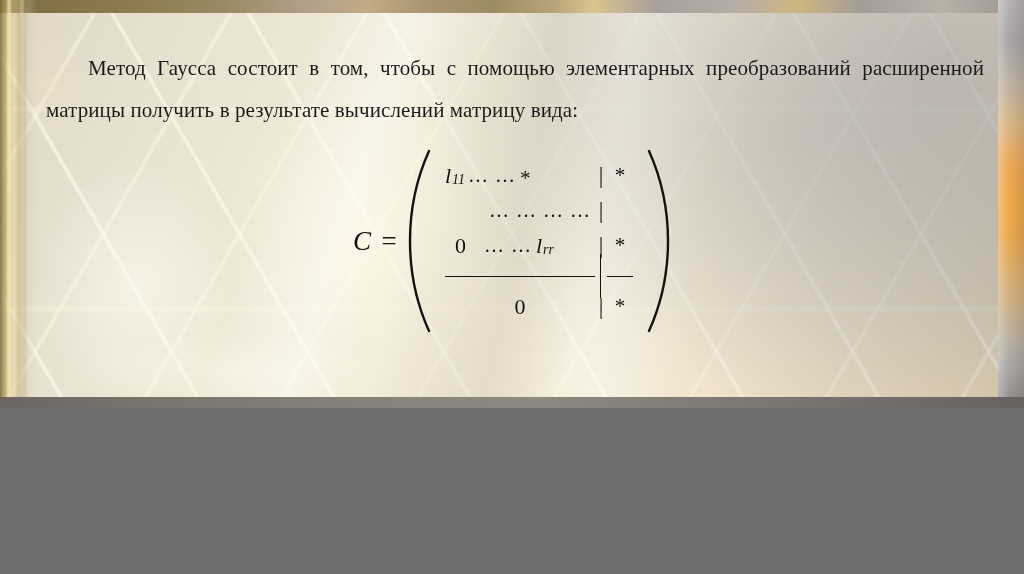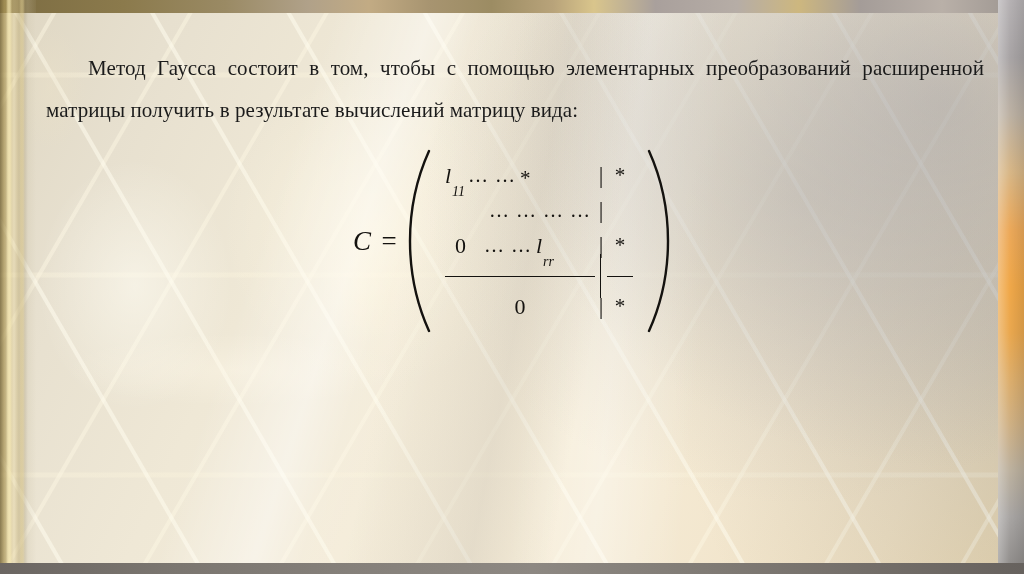--- a/index.html
+++ b/index.html
@@ -5,21 +5,21 @@
   html, body {
     margin: 0;
     padding: 0;
     background: #6e6e6e;
   }
 
   
   #slide {
     position: relative;
     width: 1024px;
-    height: 574px;
+    height: 408px;
     overflow: hidden;
     font-family: "Liberation Serif", "DejaVu Serif", serif;
     background: #7dd3fc;
   }
 
   
   .bg-layer {
     position: absolute;
     inset: 0;
     pointer-events: none;
@@ -308,21 +308,21 @@
 
   .mi {
     font-style: italic;
     font-size: 22px;
   }
   .sub {
     font-style: italic;
     font-size: 14px;
     vertical-align: sub;
     position: relative;
-    top: 16px;
+    top: 4px;
     left: 1px;
   }
   .dots {
     font-size: 20px;
     letter-spacing: 1px;
     padding: 0 4px;
   }
   .star {
     font-size: 21px;
     position: relative;

